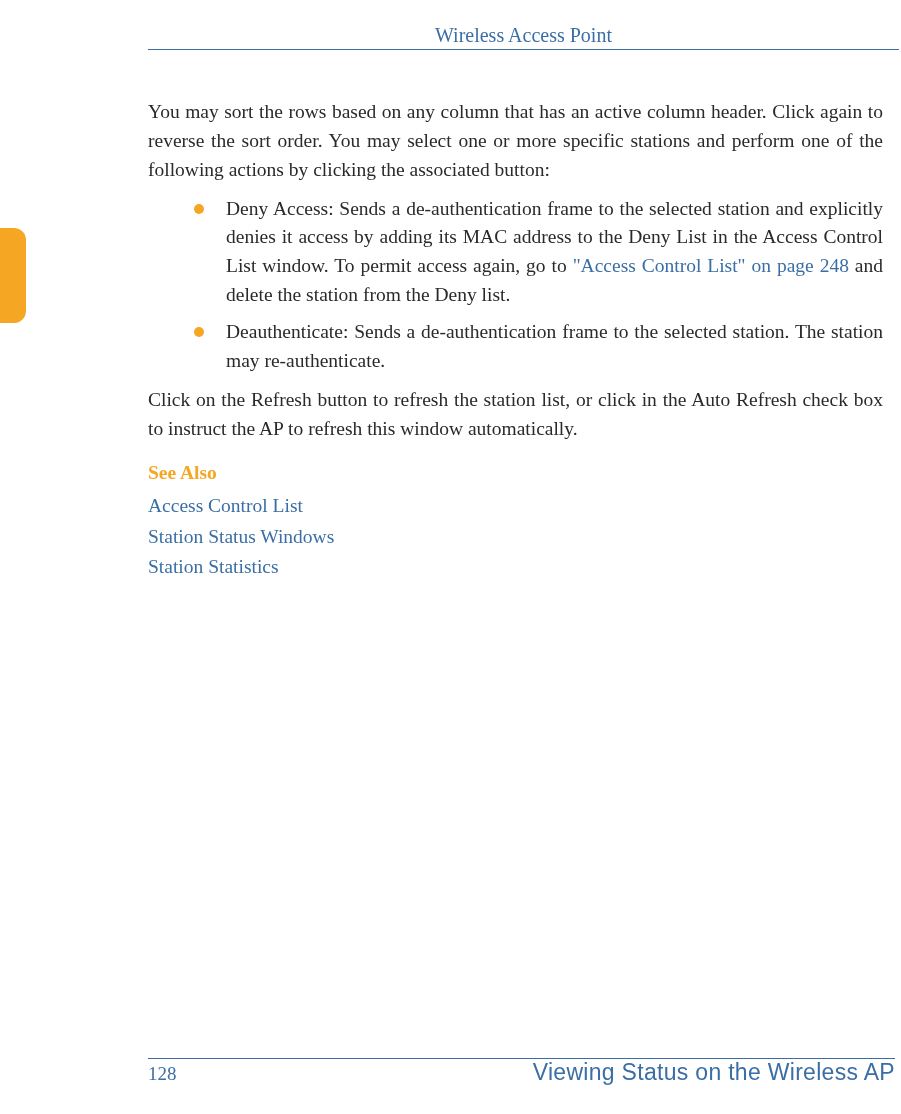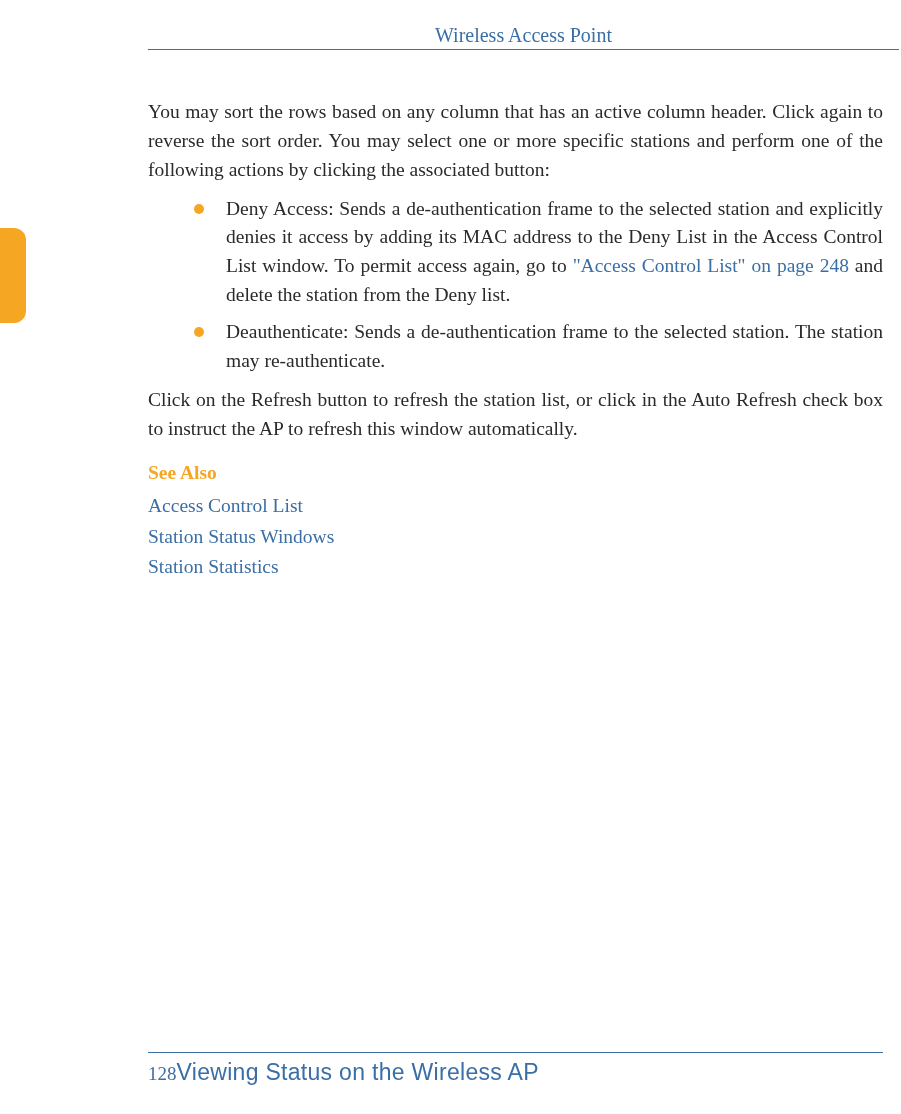--- a/index.html
+++ b/index.html
@@ -96,24 +96,24 @@
       font-size: 19.5px;
       line-height: 1.45;
     }
     .see-also-links div {
       margin-bottom: 2px;
     }
     .footer {
       position: absolute;
       bottom: 28px;
       left: 148px;
-      right: 18px;
+      right: 6px;
       border-top: 1px solid #3a6ea5;
-      padding-top: 6px;
       display: flex;
+      justify-content: space-between;
       align-items: baseline;
     }
     .page-number {
       color: #3a6ea5;
       font-size: 19px;
       font-family: "Palatino Linotype", "Book Antiqua", Palatino, Georgia, serif;
     }
     .footer-title {
       color: #3a6ea5;
       font-size: 23px;

